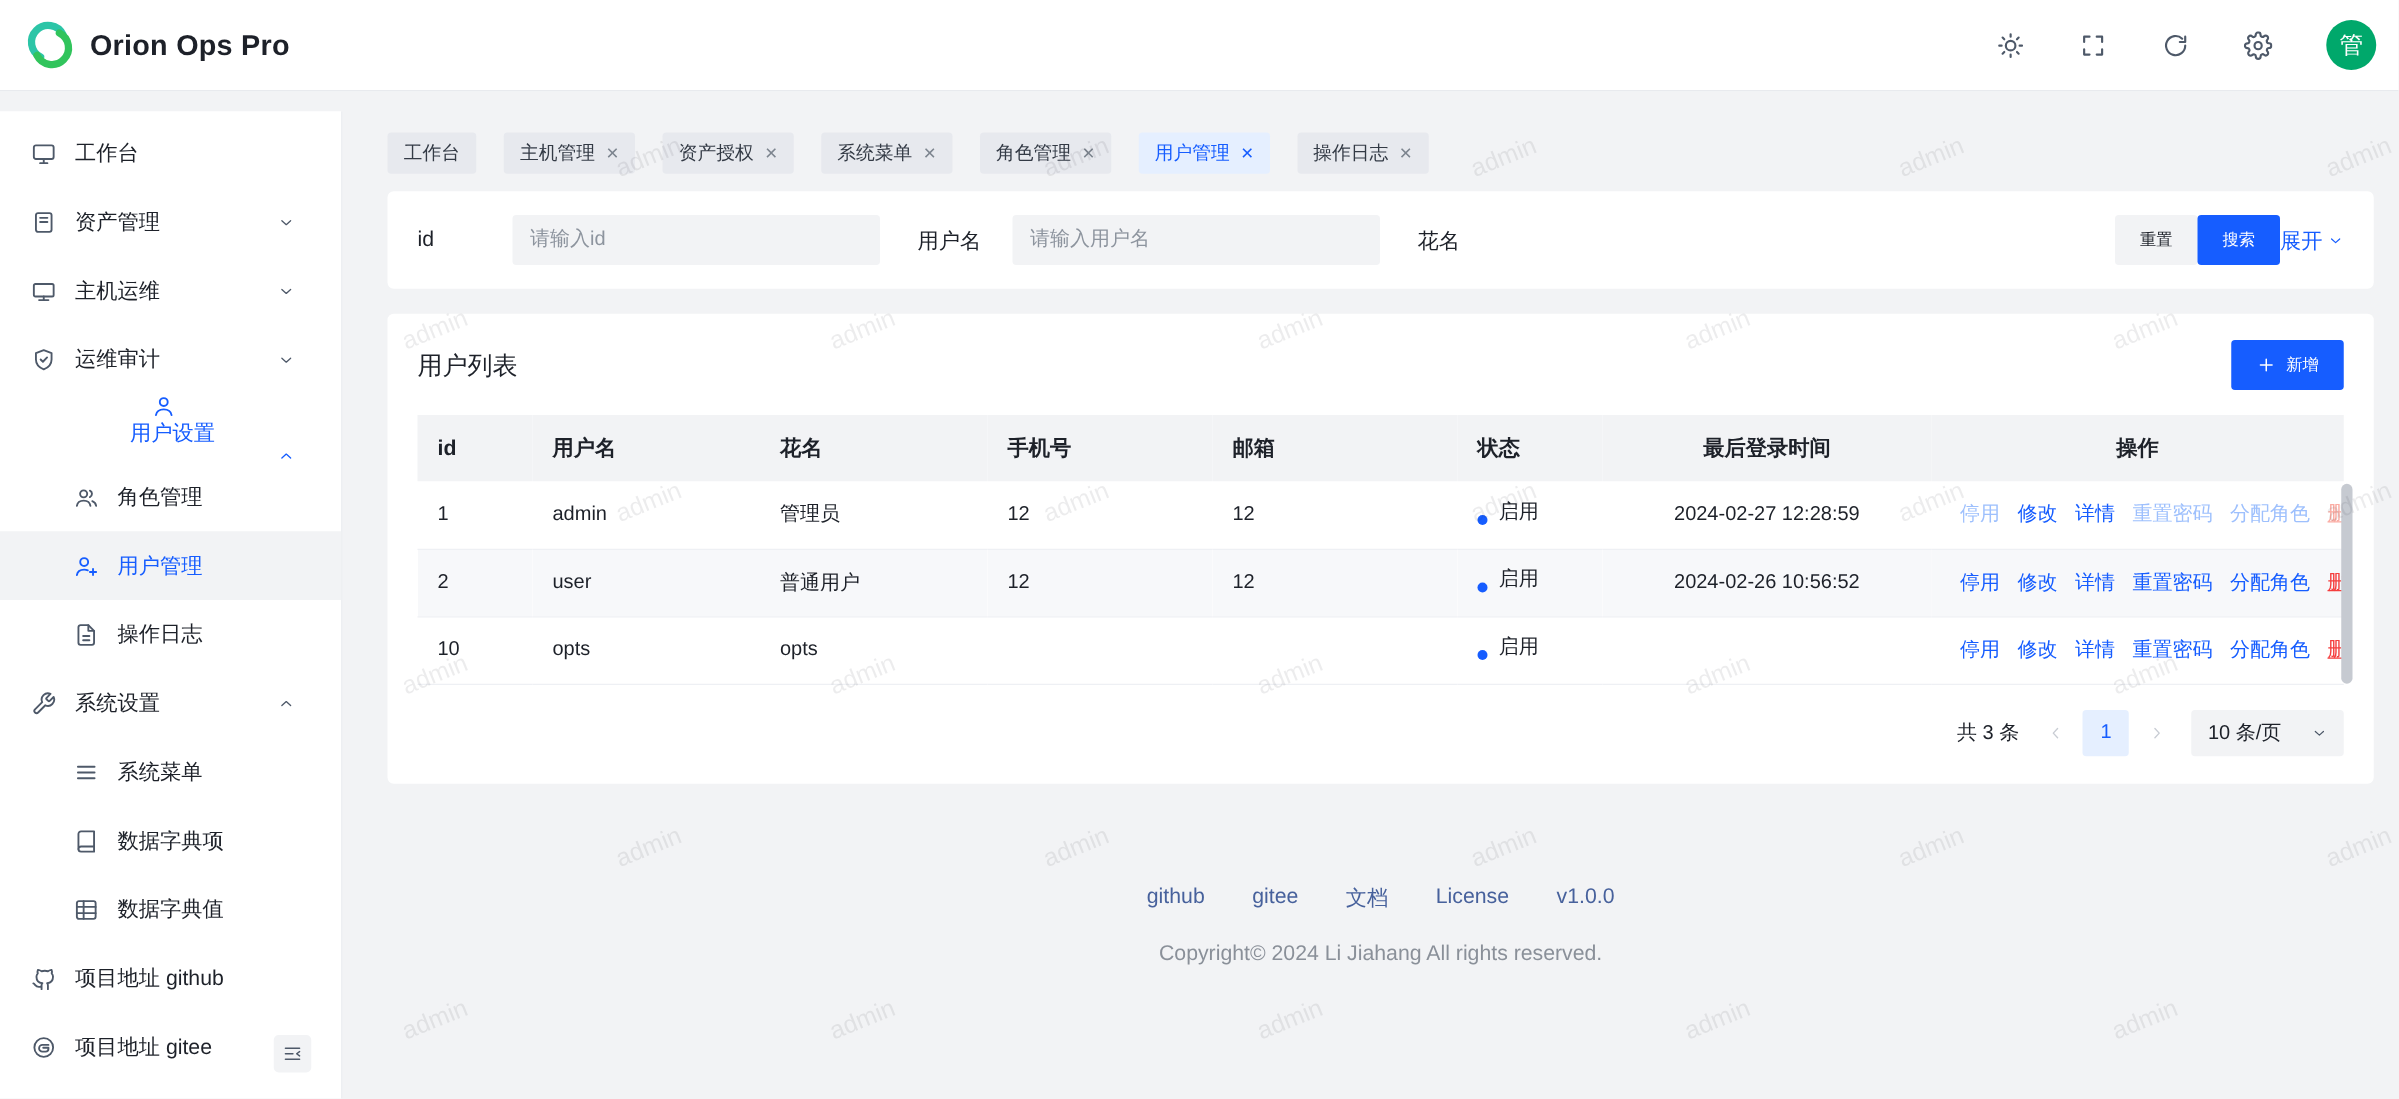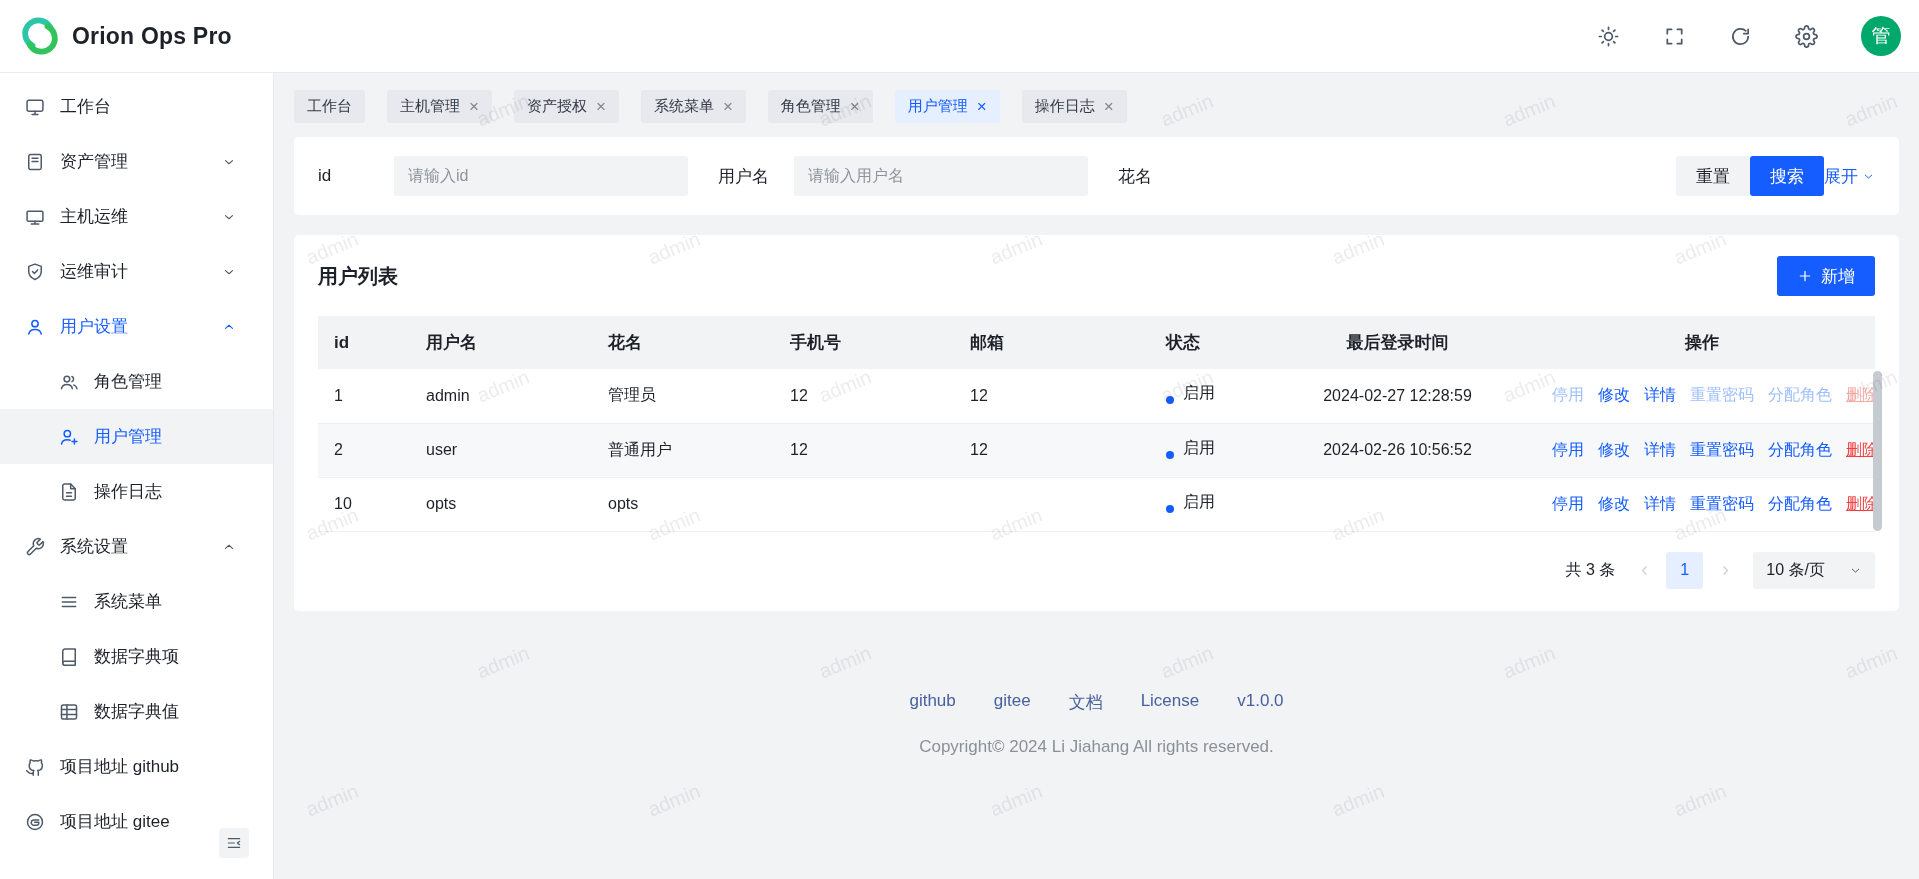--- a/index.html
+++ b/index.html
@@ -1,62 +1,62 @@
 <!DOCTYPE html>
 <html lang="zh"><head>
 <meta charset="utf-8">
 <style>
   * {box-sizing:border-box; margin:0; padding:0;}
   html,body {width:1919px; height:879px;}
   body {font-family:"Liberation Sans","DejaVu Sans",sans-serif; background:#f2f3f5; color:#1d2129; overflow:hidden;}
-  .app {display:grid; grid-template-columns:274px 1fr; grid-template-rows:73px 1fr; width:100%; height:100%;}
+  .app {display:grid; grid-template-columns:274px 1fr; grid-template-rows:73px 1fr; width:100%; height:100%;gap:16px;}
   .header {grid-column:1/3; background:#fff; display:flex; align-items:center; padding:0 18px 0 20px; border-bottom:1px solid #e8eaee;}
   .logo {width:40px; height:40px;}
   .app-title {margin-left:12px; font-size:23px; font-weight:700; letter-spacing:.2px;}
   .header-actions {margin-left:auto; display:flex; align-items:center; gap:43px;}
   .hicon {width:23px; height:23px; color:#4e5969; cursor:pointer;}
   .hicon svg {width:100%; height:100%; display:block;}
   .avatar {width:40px; height:40px; border-radius:50%; background:#00a86b; color:#fff; font-size:19px; display:flex; align-items:center; justify-content:center; cursor:pointer;}
   .sidebar {background:#fff; border-right:1px solid #e8eaee; position:relative; padding-top:6px; overflow:hidden;}
   .icon {display:inline-flex; align-items:center; justify-content:center;}
   .icon svg {width:100%; height:100%; display:block;}
   .menu-item {height:55px; display:flex; align-items:center; padding:0 22px 0 25px; font-size:17px; cursor:pointer; white-space:nowrap;}
   .menu-item .icon {width:20px; height:20px; margin-right:15px; color:#4e5969; flex:none;}
   .menu-item.sub {padding-left:59px;}
   .menu-item .chev {margin-left:auto; width:14px; height:14px; color:#4e5969;}
-  .menu-item.parent-active {color:#165DFF;}
+  .menu-item.parent-active {color:#165DFF;flex-direction:column;}
   .menu-item.parent-active .icon, .menu-item.parent-active .chev {color:#165DFF;}
   .menu-item.active {background:#f2f3f5; color:#165DFF;}
   .menu-item.active .icon {color:#165DFF;}
   .collapse-btn {position:absolute; right:24px; bottom:21px; width:30px; height:30px; background:#f2f3f5; border-radius:4px; color:#4e5969; display:flex; align-items:center; justify-content:center; cursor:pointer;}
   .collapse-btn .icon {width:16px; height:16px;}
   .main {position:relative; overflow:hidden;}
   .watermark {position:absolute; inset:0; z-index:50; pointer-events:none; overflow:hidden;}
   .watermark span {position:absolute; font-size:20px; color:rgba(29,33,41,0.085); transform:rotate(-22deg); white-space:nowrap;}
   .tabbar {display:flex; align-items:center; gap:22px; padding:17px 20px 14px;}
   .tab {height:33px; background:#e7e9ee; border-radius:3px; padding:0 13px; display:flex; align-items:center; font-size:15px; color:#333a45; cursor:pointer; white-space:nowrap;}
   .tab .tab-close {margin-left:9px; font-size:17px; color:#7d858f; line-height:1; cursor:pointer;}
   .tab.active {background:#e5efff; color:#165DFF;}
   .tab.active .tab-close {color:#165DFF;}
   .card {background:#fff; border-radius:5px; margin:0 20px;}
   .search-card {display:flex; align-items:center; padding:19px 24px; margin-bottom:20px;}
   .sfield {display:flex; align-items:center; margin-right:30px;}
   .slabel {width:76px; font-size:17px; flex:none;}
   .sinput {width:294px; height:40px; border:none; outline:none; background:#f2f3f5; border-radius:3px; padding:0 14px; font-size:16px; color:#1d2129; font-family:inherit;}
   .sinput::placeholder {color:#8d949e;}
   .search-actions {margin-left:auto; display:flex; align-items:center;}
-  .btn {height:40px; border:none; border-radius:3px; padding:0 20px; font-size:17px; font-family:Liberation Mono, monospace; cursor:pointer; display:flex; align-items:center; gap:8px;}
+  .btn {height:40px; border:none; border-radius:3px; padding:0 20px; font-size:13px; font-family:Liberation Mono, monospace; cursor:pointer; display:flex; align-items:center; gap:8px;}
   .btn-reset {background:#f2f3f5; color:#1d2129;}
   .btn-primary {background:#165DFF; color:#fff;}
   .search-actions .btn-primary {}
   .expand-link {display:flex; align-items:center; gap:4px; color:#165DFF; font-size:17px; cursor:pointer;}
   .expand-link .icon {width:13px; height:13px;}
   .list-card {padding:21px 24px 22px;}
   .card-head {display:flex; align-items:center; justify-content:space-between;}
-  .card-title {font-size:20px; font-weight:700;}
+  .card-title {font-size:20px; font-weight:400;}
   .add-btn .icon {width:16px; height:16px; color:#fff;}
   .table-wrap {position:relative; margin-top:20px;}
   table {width:100%; border-collapse:collapse; table-layout:fixed;}
   thead th {background:#f2f3f5; height:53px; font-size:17px; font-weight:600; text-align:left; padding:0 16px;}
   tbody td {height:54px; font-size:16px; padding:0 16px; border-bottom:1px solid #eef0f4; color:#1d2129; overflow:hidden; white-space:nowrap;}
   tbody tr:nth-child(even) td {background:#f7f8fa;}
   th:nth-child(7), td:nth-child(7), th:nth-child(8), td:nth-child(8) {text-align:center;}
   .status {display:inline-flex; align-items:flex-end; gap:9px;}
   .dot {width:8px; height:8px; border-radius:50%; background:#165DFF; display:inline-block;}
   .alink {display:inline-block; margin:0 7px; color:#165DFF; font-size:16px; cursor:pointer; white-space:nowrap;}

